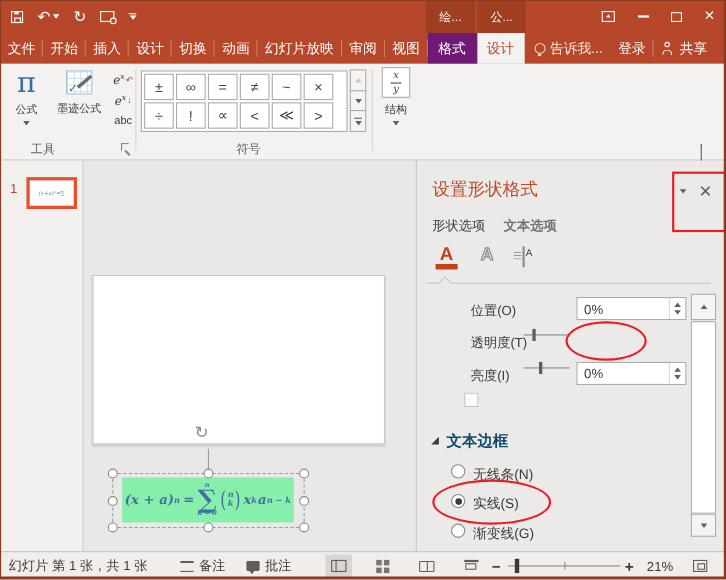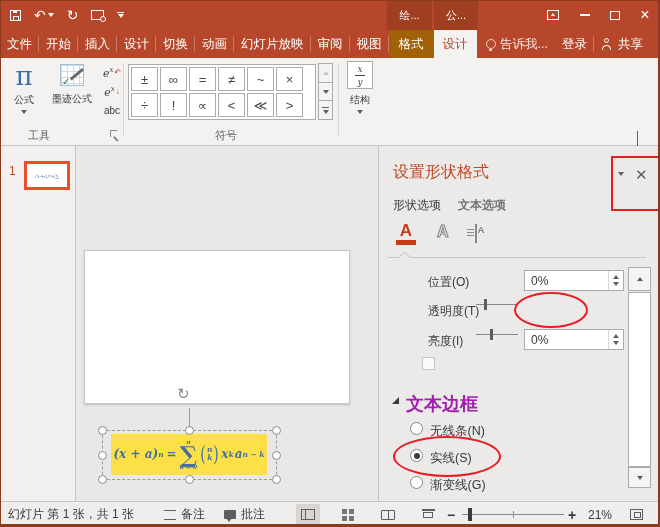--- a/index.html
+++ b/index.html
@@ -29,21 +29,21 @@
   .winctl{position:absolute;top:0;height:30px;width:26px;display:flex;align-items:center;justify-content:center;color:#fff;}
   .i-ribopt{width:12px;height:10px;border:1.2px solid #fff;box-sizing:border-box;position:relative;}
   .i-ribopt::after{content:"";position:absolute;left:3px;top:2px;width:0;height:0;border-left:2.5px solid transparent;border-right:2.5px solid transparent;border-bottom:3.5px solid #fff;}
   .i-min{width:10px;height:1.5px;background:#fff;}
   .i-max{width:10px;height:9px;border:1.2px solid #fff;box-sizing:border-box;}
 
   
   .tabrow{position:absolute;left:0;top:30px;width:660px;height:28px;background:#B7472A;display:flex;align-items:stretch;}
   .rtab{display:flex;align-items:center;padding:0 7px;font-size:12.5px;color:#fff;position:relative;white-space:nowrap;}
   .rtab.sep::after{content:"";position:absolute;right:0;top:6px;bottom:6px;width:1px;background:rgba(255,255,255,.28);}
-  .rtab.dark{background:#a16207;padding:0 10px;}
+  .rtab.dark{background:#701a75;padding:0 10px;}
   .rtab.active{background:#F4F2F1;color:#B7472A;padding:0 9px;}
   .bulb{width:8px;height:8px;border:1.2px solid #F2CFC4;border-radius:50%;position:relative;margin-right:4px;}
   .bulb::after{content:"";position:absolute;left:2px;bottom:-3px;width:3px;height:2px;background:#F2CFC4;}
   .person{position:relative;width:13px;height:12px;margin-right:4px;}
   .person::before{content:"";position:absolute;left:3px;top:0;width:5px;height:5px;border:1.3px solid #fff;border-radius:50%;box-sizing:border-box;}
   .person::after{content:"";position:absolute;left:1px;bottom:0;width:9px;height:5px;border:1.3px solid #fff;border-bottom:none;border-radius:5px 5px 0 0;box-sizing:border-box;}
   .muted{color:rgba(255,236,230,.95);}
 
   
   .ribbon{position:absolute;left:0;top:58px;width:660px;height:88px;background:#F4F2F1;border-bottom:1px solid #C6C4C2;box-sizing:border-box;}
@@ -79,21 +79,21 @@
 
   
   .thumbs{position:absolute;left:0;top:146px;width:76px;height:355px;background:#F1F0EF;border-right:1px solid #C6C4C2;box-sizing:border-box;}
   .thumb-num{position:absolute;left:9px;top:18px;font-size:12px;color:#B7472A;}
   .thumb-box{position:absolute;left:24px;top:15px;width:46px;height:29px;background:#fff;border:3px solid #E8502D;box-sizing:border-box;display:flex;align-items:center;justify-content:center;}
   .thumb-eq{font-size:5px;color:#5D81A8;font-family:"DejaVu Serif",serif;font-style:italic;}
 
   .editor{position:absolute;left:76px;top:146px;width:303px;height:355px;background:#E9E8E7;border-right:1px solid #C6C4C2;box-sizing:border-box;}
   .slide{position:absolute;left:8px;top:104px;width:266px;height:154px;background:#fff;border:1px solid #C8C6C4;box-shadow:0 1px 2px rgba(0,0,0,.18);box-sizing:border-box;}
   .tb{position:absolute;left:17px;top:179px;width:175px;height:50px;border:1.5px dashed #9a9a9a;box-sizing:border-box;}
-  .hl{position:absolute;left:8px;top:3px;width:156px;height:41px;background:#fde047;display:flex;align-items:center;justify-content:center;}
+  .hl{position:absolute;left:8px;top:3px;width:156px;height:41px;background:#86efac;display:flex;align-items:center;justify-content:center;}
   .eq{display:flex;align-items:center;font-family:"DejaVu Serif",serif;font-style:italic;font-weight:bold;color:#44709D;white-space:nowrap;}
   .eq .t{font-size:12px;}
   .eq sup{font-size:7.5px;}
   .eq .equals{margin:0 3px;font-size:12px;}
   .sum{display:flex;flex-direction:column;align-items:center;line-height:1;margin-right:1px;}
   .sum .lim{font-size:6px;line-height:1;}
   .sum .sym2{font-size:23px;line-height:.85;font-style:normal;}
   .binom{display:flex;align-items:center;margin:0 1px;}
   .bp{font-size:20px;font-weight:normal;font-style:normal;transform:scaleX(.7);line-height:1;}
   .bnk{display:flex;flex-direction:column;align-items:center;font-size:7.5px;line-height:1.15;}
@@ -118,21 +118,21 @@
   .prow-label{position:absolute;left:49px;font-size:12px;color:#3B3A39;}
   .spin{position:absolute;left:145px;width:100px;height:21px;background:#fff;border:1px solid #ABABAB;box-sizing:border-box;display:flex;align-items:stretch;}
   .spin-val{flex:1;font-size:12px;color:#3B3A39;display:flex;align-items:center;padding-left:6px;}
   .spin-btns{width:14px;border-left:1px solid #D8D6D4;display:flex;flex-direction:column;align-items:center;justify-content:space-evenly;}
   .mslider{position:absolute;left:97px;width:42px;height:11px;}
   .mslider .track{position:absolute;left:0;right:0;top:5px;height:1px;background:#8A8886;}
   .mslider .mh{position:absolute;top:0;width:3px;height:11px;background:#605E5C;}
   .chk{position:absolute;left:43px;width:13px;height:13px;border:1px solid #C8C6C4;background:#FBFAF9;box-sizing:border-box;}
   .chk-label{position:absolute;left:63px;font-size:12px;color:#A6A4A2;}
   .sec-tri{position:absolute;left:13px;top:251px;width:0;height:0;border-left:7px solid transparent;border-bottom:7px solid #3B3A39;}
-  .sec-label{position:absolute;left:27px;top:246px;font-size:18px;font-weight:bold;color:#a21caf;}
+  .sec-label{position:absolute;left:27px;top:246px;font-size:14px;font-weight:bold;color:#0c4a6e;}
   .radio{position:absolute;left:31px;width:13px;height:13px;border-radius:50%;border:1px solid #8A8886;background:#fff;box-sizing:border-box;}
   .radio.sel::after{content:"";position:absolute;inset:2.5px;background:#3B3A39;border-radius:50%;}
   .radio-label{position:absolute;left:51px;font-size:12.5px;color:#3B3A39;}
   .sb-btn{position:absolute;left:249px;width:23px;background:#F5F4F3;border:1px solid #ABABAB;box-sizing:border-box;display:flex;align-items:center;justify-content:center;}
   .sb-thumb{position:absolute;left:249px;top:146px;width:23px;height:175px;background:#fff;border:1px solid #ABABAB;box-sizing:border-box;}
 
   .ann-rect{position:absolute;border:2px solid #EC1C24;z-index:50;}
   .ann-ellipse{position:absolute;border:2.5px solid #EC1C24;border-radius:50%;z-index:50;}
 
   

